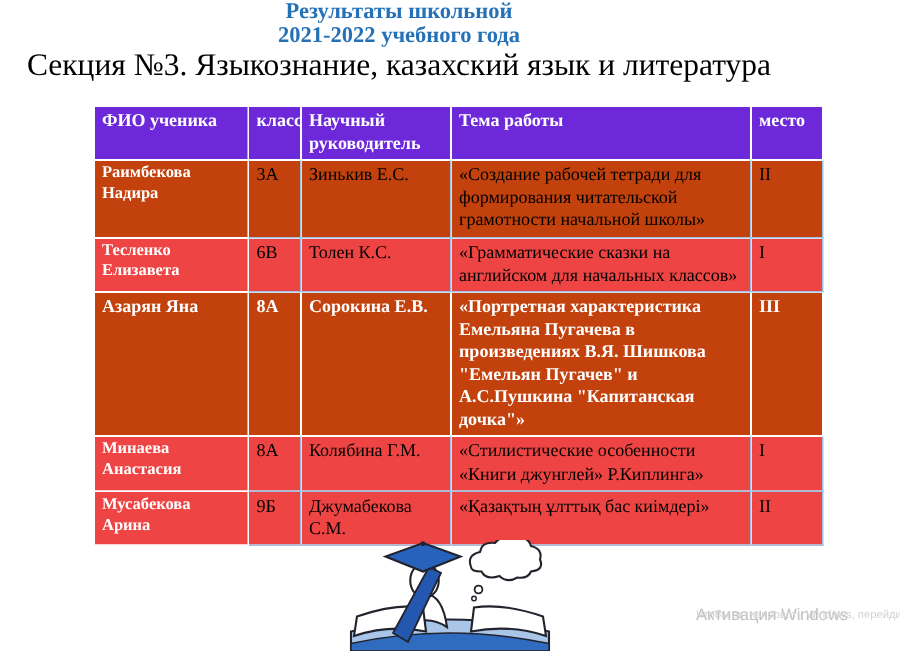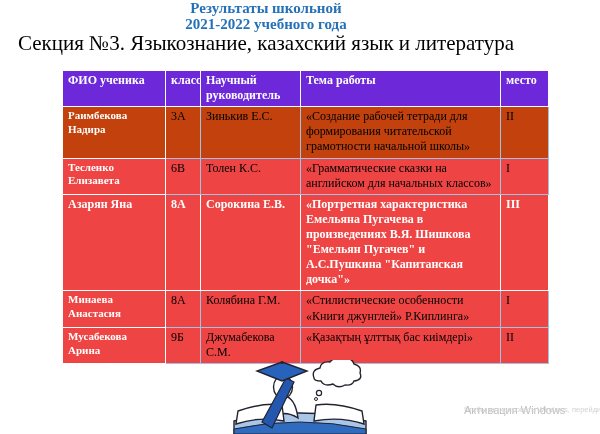--- a/index.html
+++ b/index.html
@@ -24,21 +24,21 @@
   .results thead th {
     background:#6d28d9; color:#ffffff; font-weight:bold; border-color:#ffffff;
   }
   .results td.name-col {
     background:#5B9BD5; color:#ffffff; font-weight:bold; border-color:#ffffff;
     font-size:11px;
   }
   .results tr.band td { background:#c2410c; }
   .results tr.plain td { background:#ef4444; }
   .results tr.highlight td {
-    background:#ef4444; color:#ffffff; font-weight:bold; border-color:#ffffff;
+    background:#c2410c; color:#ffffff; font-weight:bold; border-color:#ffffff;
   }
 
   .clipart { position:absolute; left:226px; top:360px; width:148px; height:74px; }
 
   .wm1 {
     position:absolute; left:464px; top:404px; white-space:nowrap;
     font-family:"Liberation Sans", sans-serif; font-size:11px; color:#BFBFBF;
   }
   .wm2 {
     position:absolute; left:464px; top:405px; white-space:nowrap;

